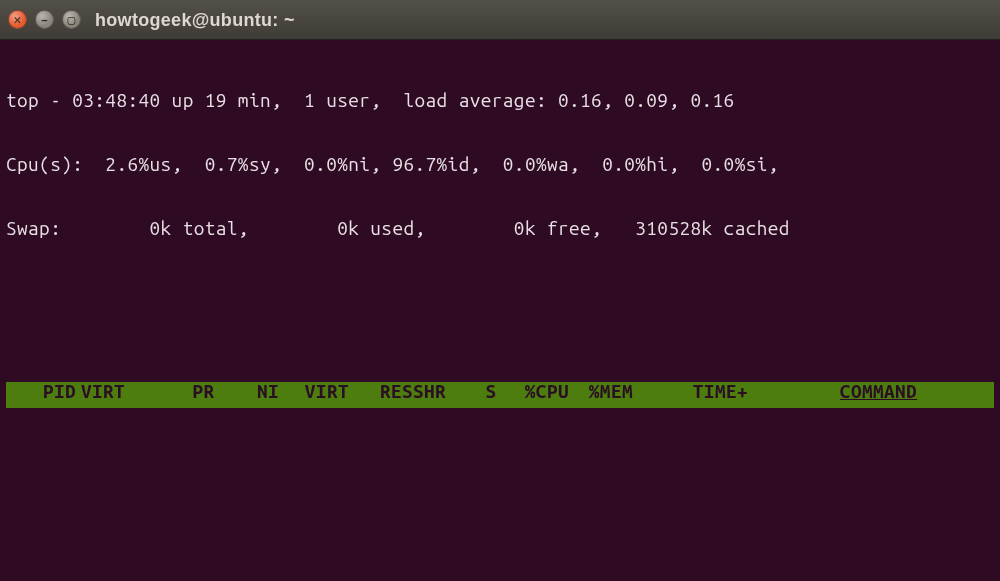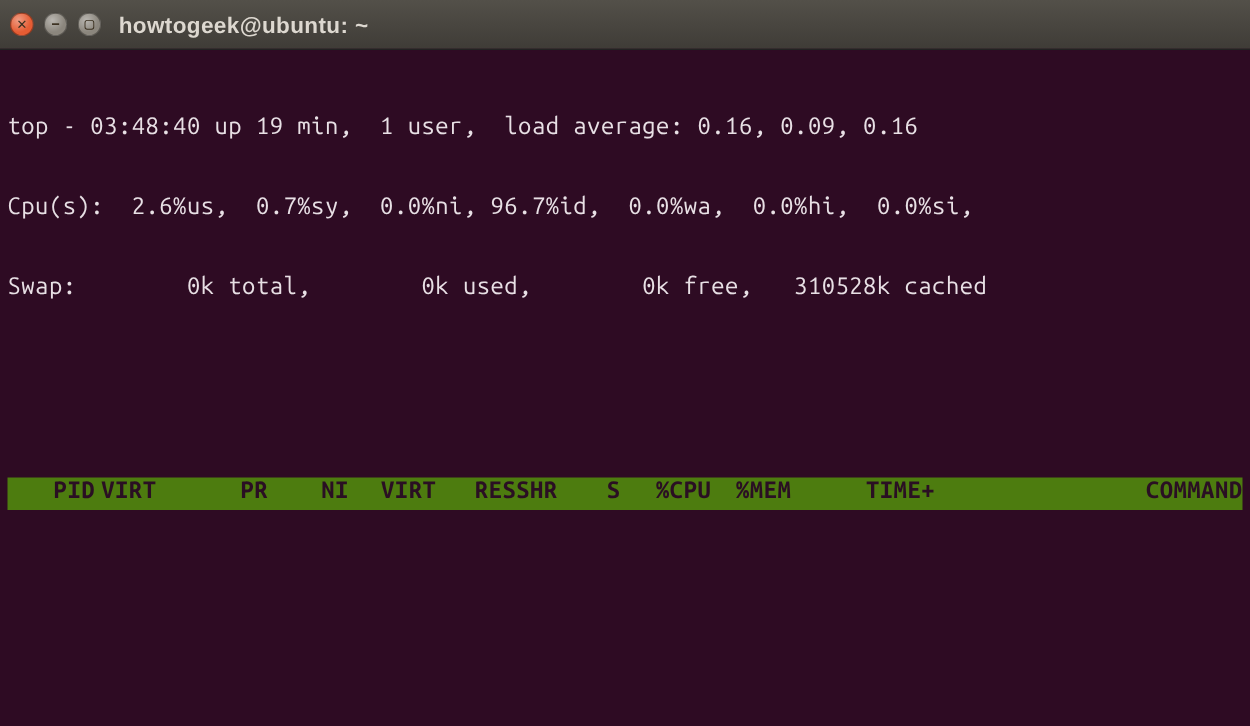--- a/index.html
+++ b/index.html
@@ -58,21 +58,21 @@
   .c-user {width:100px;text-align:left; padding-left:5px;}
   .c-pr   {width:55px; text-align:center;}
   .c-ni   {width:48px; text-align:right;}
   .c-virt {width:70px; text-align:right;}
   .c-res  {width:64px; text-align:right;}
   .c-shr  {width:64px; }
   .c-s    {width:28px; text-align:center;}
   .c-cpu  {width:64px; text-align:right;}
   .c-mem  {width:64px; text-align:right;}
   .c-time {width:115px;text-align:right;}
-  .c-cmd  {flex:1;     text-align:right; padding-left:15px; overflow:hidden;}
+  .c-cmd  {flex:1;     text-align:center; padding-left:15px; overflow:hidden;text-decoration:underline;}
   .row{display:flex; height:26.3px; align-items:baseline;}
 </style>
 </head>
 <body>
 
 <div class="titlebar">
   <div class="window-buttons">
     <div class="wbtn close">
         <span>✕</span>
       </div>

